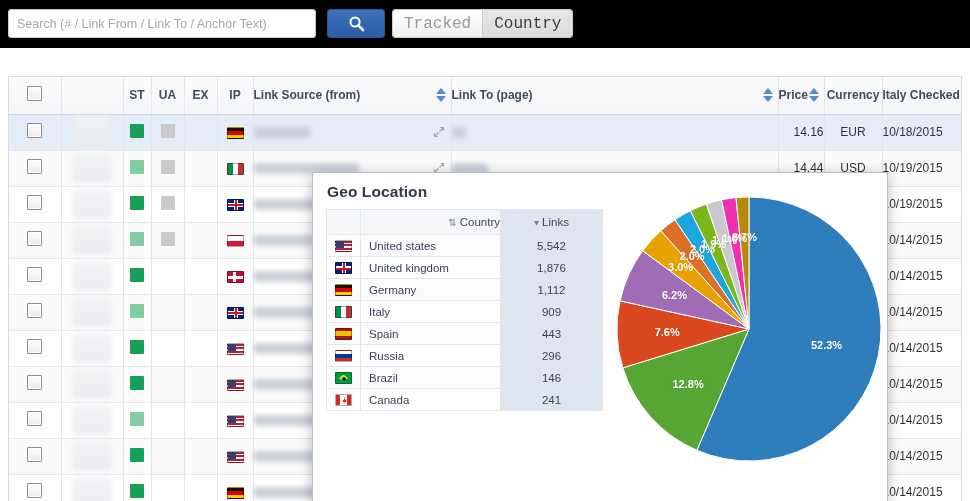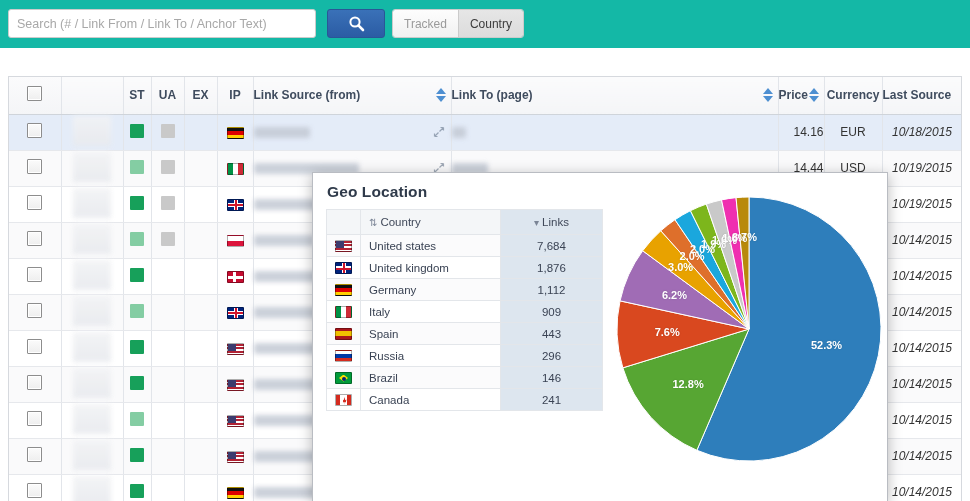--- a/index.html
+++ b/index.html
@@ -9,21 +9,21 @@
     overflow: hidden;
     background: #ffffff;
     font-family: "Liberation Sans", sans-serif;
     -webkit-font-smoothing: antialiased;
   }
 
   
   #topbar {
     position: absolute; left: 0; top: 0;
     width: 970px; height: 48px;
-    background: #14b8a6;
+    background: #000000;
   }
   #search-input {
     position: absolute; left: 8px; top: 9px;
     width: 308px; height: 29px;
     border: 1px solid #cccccc;
     border-radius: 3px;
     background: #ffffff;
     font-family: "Liberation Sans", sans-serif;
     font-size: 12.5px;
     color: #555;
@@ -47,22 +47,22 @@
     position: absolute; left: 392px; top: 9px;
     height: 29px;
     display: flex;
     border: 1px solid #cbcbcb;
     border-radius: 3px;
     overflow: hidden;
   }
   .seg-btn {
     height: 27px;
     padding: 0 11px;
-    font-family: Liberation Sans, sans-serif;
-    font-size: 12px;
+    font-family: Liberation Mono, monospace;
+    font-size: 16px;
     display: flex; align-items: center; justify-content: center;
     cursor: pointer;
     border: none;
     background: linear-gradient(to bottom, #fdfdfd 0%, #f1f1f1 100%);
     color: #9a9a9a;
   }
   .seg-btn.active {
     background: linear-gradient(to bottom, #e6e6e6 0%, #dcdcdc 100%);
     color: #3c3c3c;
     border-left: 1px solid #cbcbcb;
@@ -130,21 +130,21 @@
   .sorter i.down { border-top: 6px solid #4d8fd1; }
 
   tr.row-sel td { background: #e4ecf8 !important; }
   tr.row-odd  td { background: #ffffff; }
   tr.row-even td { background: #fafafb; }
 
   td.sel-cell { text-align: center; }
   td.thumb-cell, td.st-cell, td.ua-cell, td.ex-cell, td.ip-cell { text-align: center; }
   td.price-cell { text-align: right; padding-right: 8px; }
   td.cur-cell { text-align: center; }
-  td.last-cell { text-align: center; padding-left: 7px; color: #333; font-style: italic; }
+  td.last-cell { text-align: left; padding-left: 7px; color: #333; }
   td.src-cell, td.dst-cell { position: relative; padding-left: 8px; }
 
   .checkbox {
     display: inline-block;
     width: 15px; height: 15px;
     border: 1px solid #8d8d8d;
     background: linear-gradient(to bottom,#fbfbfb,#eeeeee);
     border-radius: 1px;
     cursor: pointer;
     box-shadow: inset 0 0 0 1px #ffffff;
@@ -265,21 +265,21 @@
     font-weight: normal;
     color: #40495a;
     height: 25px;
   }
   table.geo th.g-links, table.geo td.g-links {
     background: #dde6ef;
     text-align: center;
     width: 102px;
   }
   table.geo th.g-flag, table.geo td.g-flag { width: 34px; text-align: center; }
-  table.geo th.g-name { text-align: left; padding-left: 8px; }
+  table.geo th.g-name { text-align: right; padding-left: 8px; }
   table.geo td.g-name { text-align: left; padding-left: 8px; }
   table.geo tr.geo-odd td.g-name, table.geo tr.geo-odd td.g-flag { background: #fbfbfc; }
   table.geo tr.geo-even td.g-name, table.geo tr.geo-even td.g-flag { background: #ffffff; }
   .gsort { color: #7b8596; font-size: 10px; margin-right: 3px; }
 
   #pie-holder {
     position: absolute;
     left: 302px; top: 22px;
     width: 268px; height: 268px;
   }
@@ -340,21 +340,21 @@
             </span>
         </th>
         <th class="c-price">
           <span>Price</span>
           <span class="sorter">
               <i class="up"></i>
               <i class="down"></i>
             </span>
         </th>
         <th class="c-cur">Currency</th>
-        <th class="c-last">Last Source</th>
+        <th class="c-last">Italy Checked</th>
       </tr>
     </thead>
     <tbody id="grid-body">
         <tr class="row-sel">
           <td class="sel-cell"><span class="checkbox"></span></td>
           <td class="thumb-cell"><span class="thumb-blur"></span></td>
           <td class="st-cell"><span class="sq st-dark"></span></td>
           <td class="ua-cell"><span class="sq ua-gray"></span></td>
           <td class="ex-cell"></td>
           <td class="ip-cell"><span class="flag fl-de"></span></td>
@@ -517,21 +517,21 @@
           </th>
           <th class="g-links">
             <span class="gsort">▾</span><span>Links</span>
           </th>
         </tr>
       </thead>
       <tbody id="geo-body">
           <tr class="geo-odd">
             <td class="g-flag"><span class="flag fl-us"></span></td>
             <td class="g-name">United states</td>
-            <td class="g-links">7,684</td>
+            <td class="g-links">5,542</td>
           </tr>
           <tr class="geo-even">
             <td class="g-flag"><span class="flag fl-gb"><i></i><b></b></span></td>
             <td class="g-name">United kingdom</td>
             <td class="g-links">1,876</td>
           </tr>
           <tr class="geo-odd">
             <td class="g-flag"><span class="flag fl-de"></span></td>
             <td class="g-name">Germany</td>
             <td class="g-links">1,112</td>

